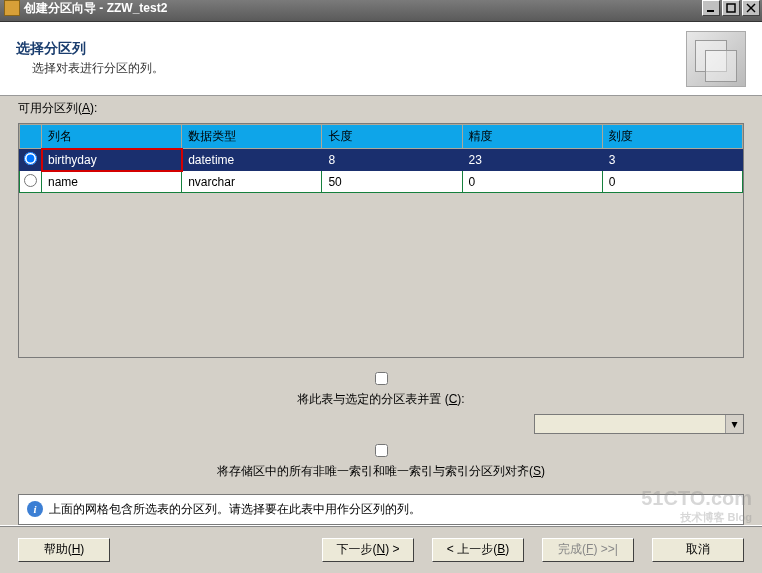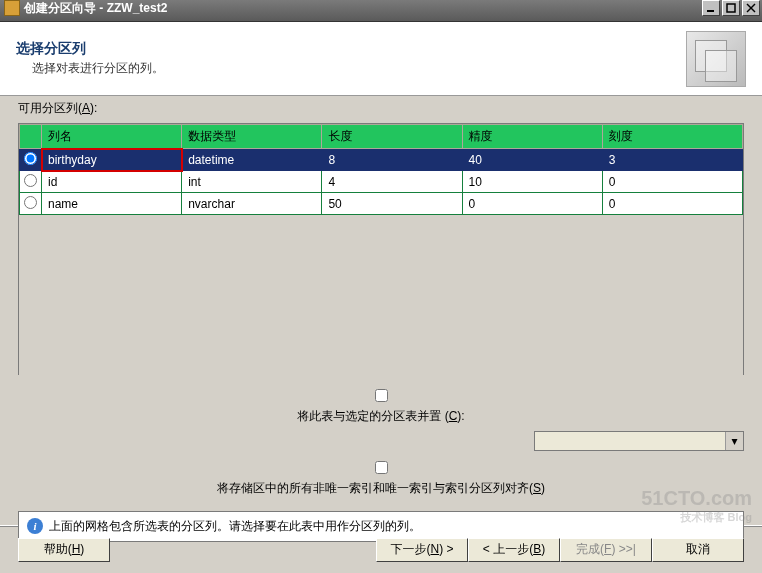--- a/index.html
+++ b/index.html
@@ -19,38 +19,38 @@
 .header-img { width: 60px; height: 56px; background: linear-gradient(135deg,#e8e8e8,#bababa); border: 1px solid #aaa; position: relative; }
 .header-img::before, .header-img::after { content:""; position:absolute; border:1px solid #999; background:rgba(255,255,255,0.4);}
 .header-img::before { left:8px; top:8px; width:30px; height:30px;}
 .header-img::after { left:18px; top:18px; width:30px; height:30px;}
 
 .body { padding: 4px 18px; display: flex; flex-direction: column; height: calc(573px - 22px - 74px - 48px); }
 .label-row { margin-bottom: 6px; }
 
 .table-wrap { border: 1px solid #7a7a7a; background: #fff; height: 252px; }
 table { width: 100%; border-collapse: collapse; table-layout: fixed; }
-th { background: #22c55e; border: 1px solid #aca899; text-align: left; padding: 3px 6px; font-weight: normal; height: 22px; }
+th { background: #0ea5e9; border: 1px solid #aca899; text-align: left; padding: 3px 6px; font-weight: normal; height: 22px; }
 th.radio-col { width: 22px; }
 td { border: 1px solid #15803d; padding: 2px 6px; height: 22px; }
 tr.selected td { background: #1a2f6e; color: #fff; border-color:#1a2f6e; }
 tr.selected td.name-cell { outline: 2px solid #d40000; outline-offset: -1px; }
 .radio-cell { text-align: center; padding: 0; }
 input[type=radio] { margin: 0; }
 .empty-area { background: #d4d0c8; height: 164px; }
 
 .checkbox-row { display: flex; align-items: center; margin-top: 14px; gap: 6px; flex-direction: column; }
 .checkbox-row.cb2 { margin-top: 10px; }
 .combo { margin-left: auto; width: 210px; height: 20px; border: 1px solid #7a7a7a; background: #ece9d8; display: flex; align-items: center; }
 .combo .arrow { width: 18px; height: 100%; border-left: 1px solid #999; background: #d4d0c8; display:flex; align-items:center; justify-content:center; margin-left:auto; }
 
 .info-box { margin-top: 14px; border: 1px solid #7a7a7a; background: #fff; padding: 6px 8px; display: flex; align-items: flex-start; gap: 6px; height: 50px; }
 .info-icon { width: 16px; height: 16px; border-radius: 50%; background: #3c7fd4; color: #fff; font-weight: bold; font-style: italic; font-family: Georgia,serif; display: flex; align-items: center; justify-content: center; font-size: 11px; flex-shrink:0; }
 
-.footer { height: 48px; border-top: 1px solid #fff; box-shadow: inset 0 1px 0 #888; display: flex; align-items: center; padding: 0 18px; gap: 0; }
+.footer { height: 48px; border-top: 1px solid #fff; box-shadow: inset 0 1px 0 #888; display: flex; align-items: center; padding: 0 18px; gap: 18px; }
 .footer .spacer { flex: 1; }
 .btn { min-width: 92px; height: 24px; border: 1px solid #404040; border-top-color: #fff; border-left-color: #fff; background: #ece9d8; cursor: pointer; padding: 0 10px; font-size: 12px; font-family: inherit; }
 .btn:disabled { color: #888; cursor: default; }
 
 .watermark { position: absolute; right: 10px; bottom: 48px; font-size: 20px; color: rgba(140,140,140,0.35); font-family: Arial; font-weight: bold; pointer-events: none; }
 .watermark small { display:block; font-size:11px; text-align:right;}
 </style>
 </head>
 <body>
 
@@ -99,30 +99,22 @@
           <th>精度</th>
           <th>刻度</th>
         </tr>
       </thead>
       <tbody id="tbody">
           <tr class="selected">
             <td class="radio-cell"><input type="radio" name="pc" checked="" style=""></td>
             <td class="name-cell">birthyday</td>
             <td>datetime</td>
             <td>8</td>
-            <td>40</td>
+            <td>23</td>
             <td>3</td>
-          </tr>
-          <tr>
-            <td class="radio-cell"><input type="radio" name="pc" style=""></td>
-            <td class="name-cell">id</td>
-            <td>int</td>
-            <td>4</td>
-            <td>10</td>
-            <td>0</td>
           </tr>
           <tr>
             <td class="radio-cell"><input type="radio" name="pc" style=""></td>
             <td class="name-cell">name</td>
             <td>nvarchar</td>
             <td>50</td>
             <td>0</td>
             <td>0</td>
           </tr>
         </tbody>

